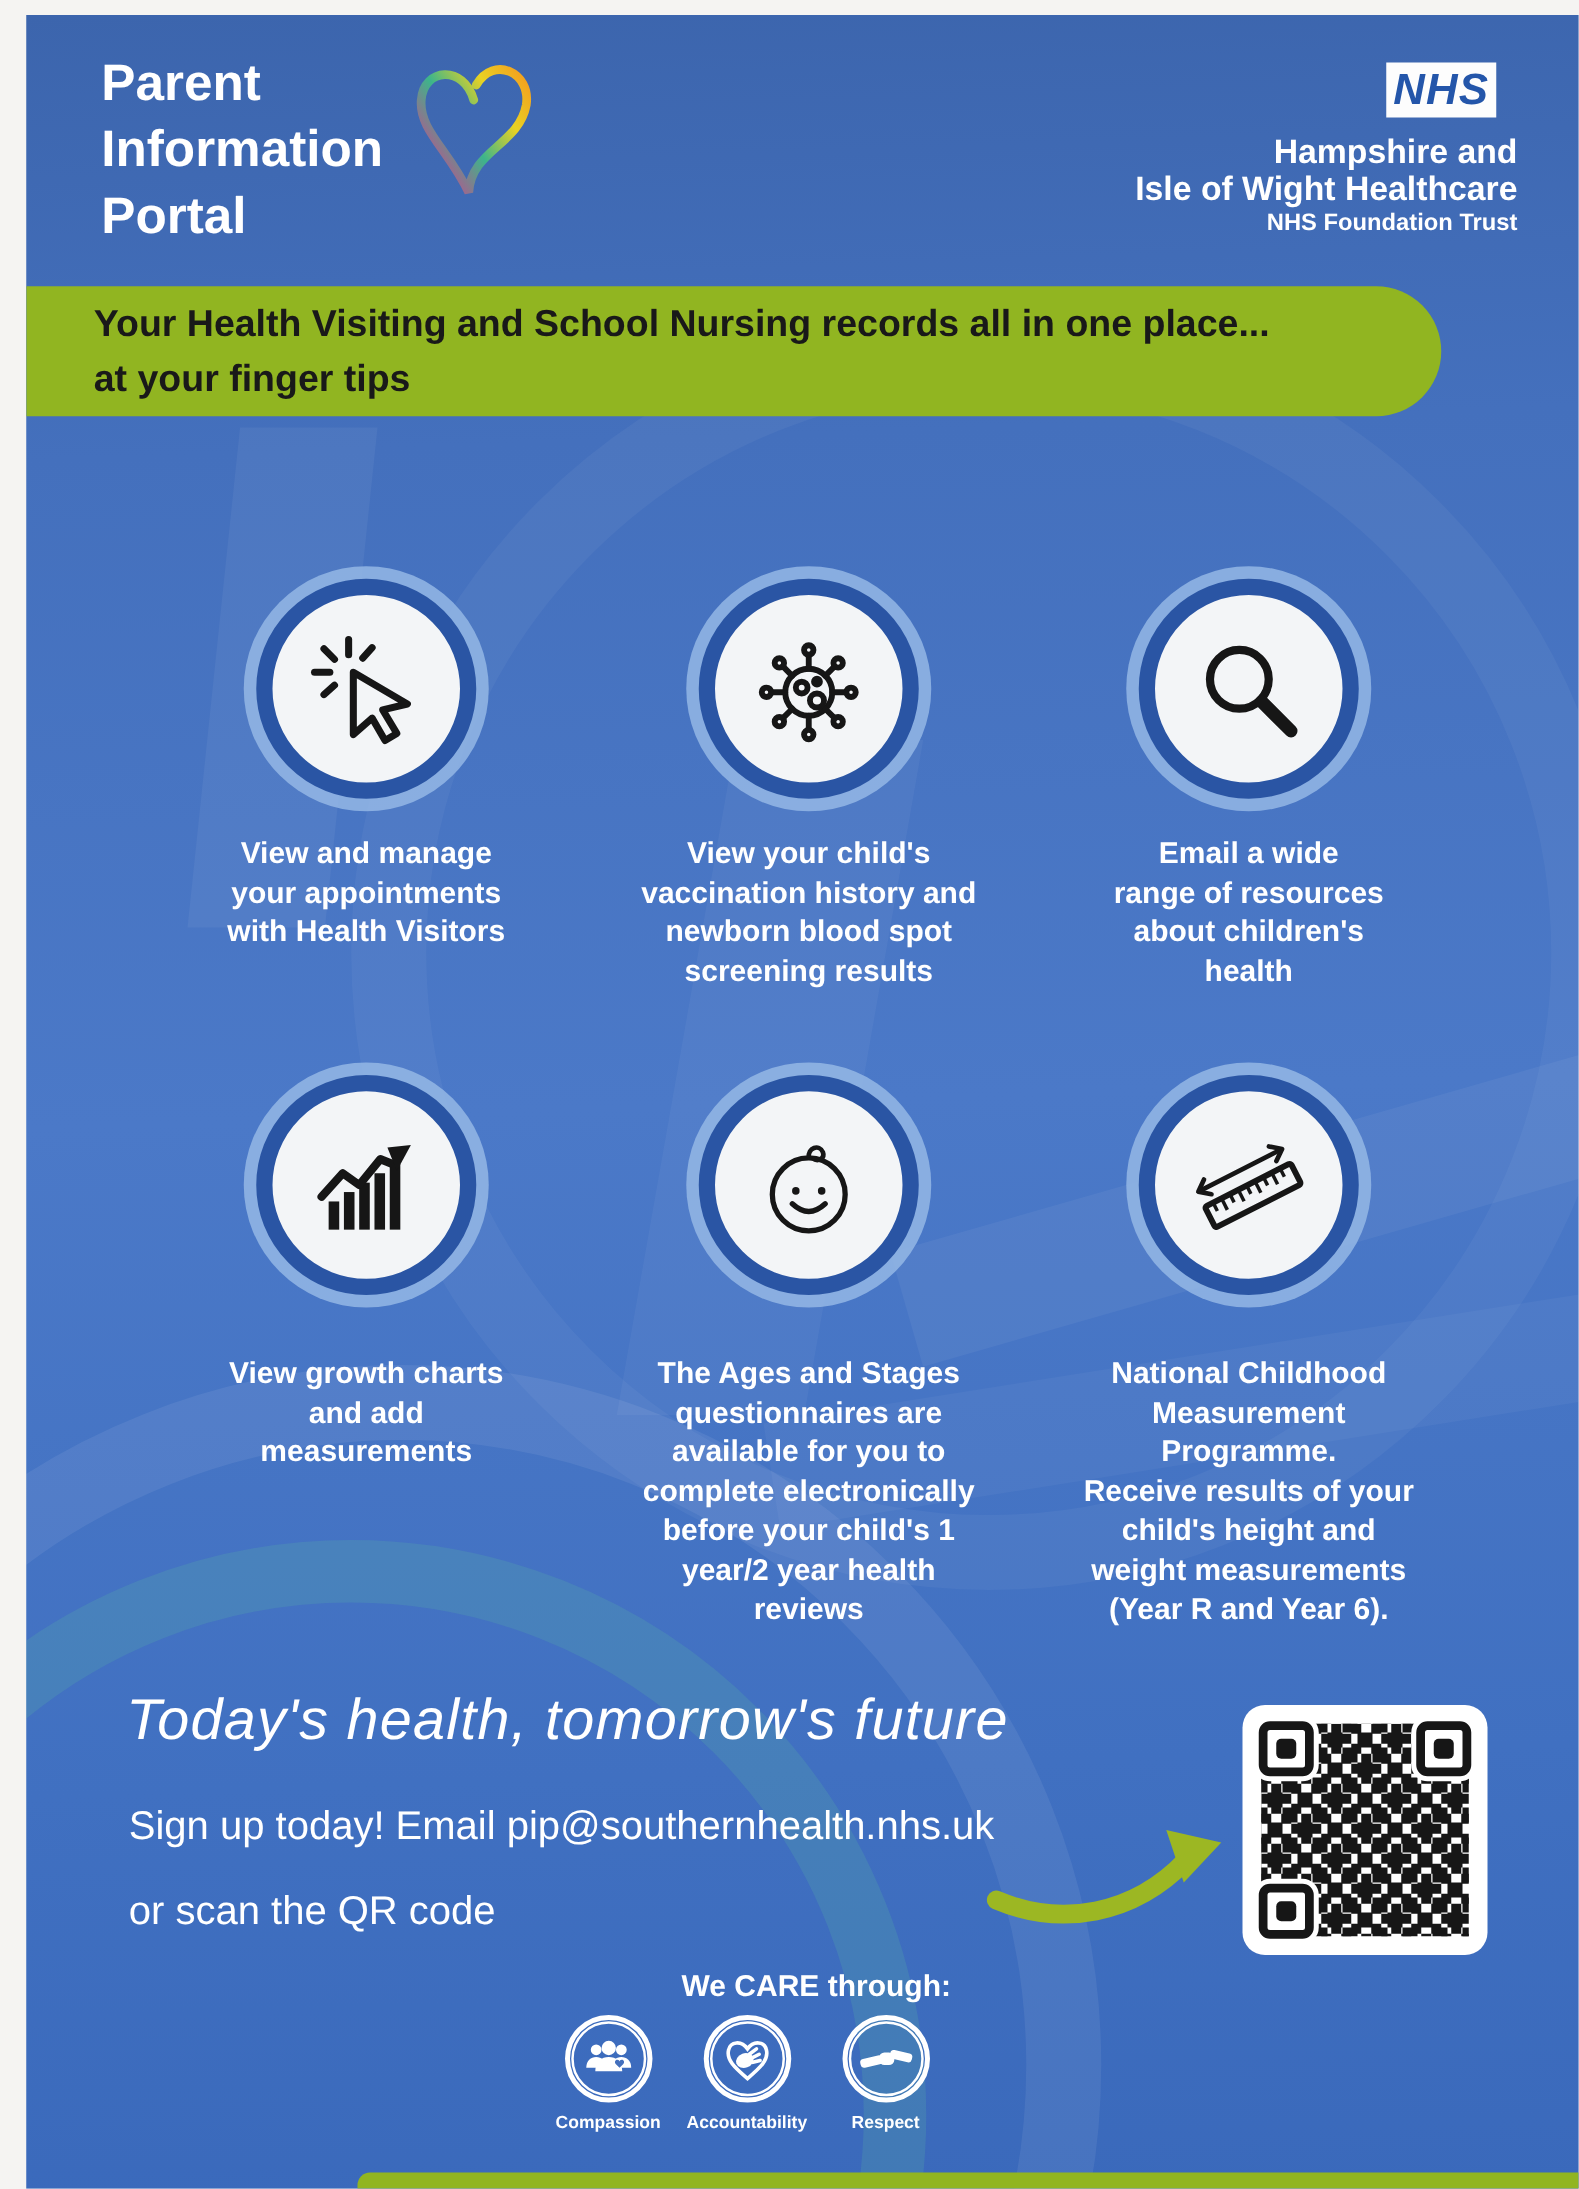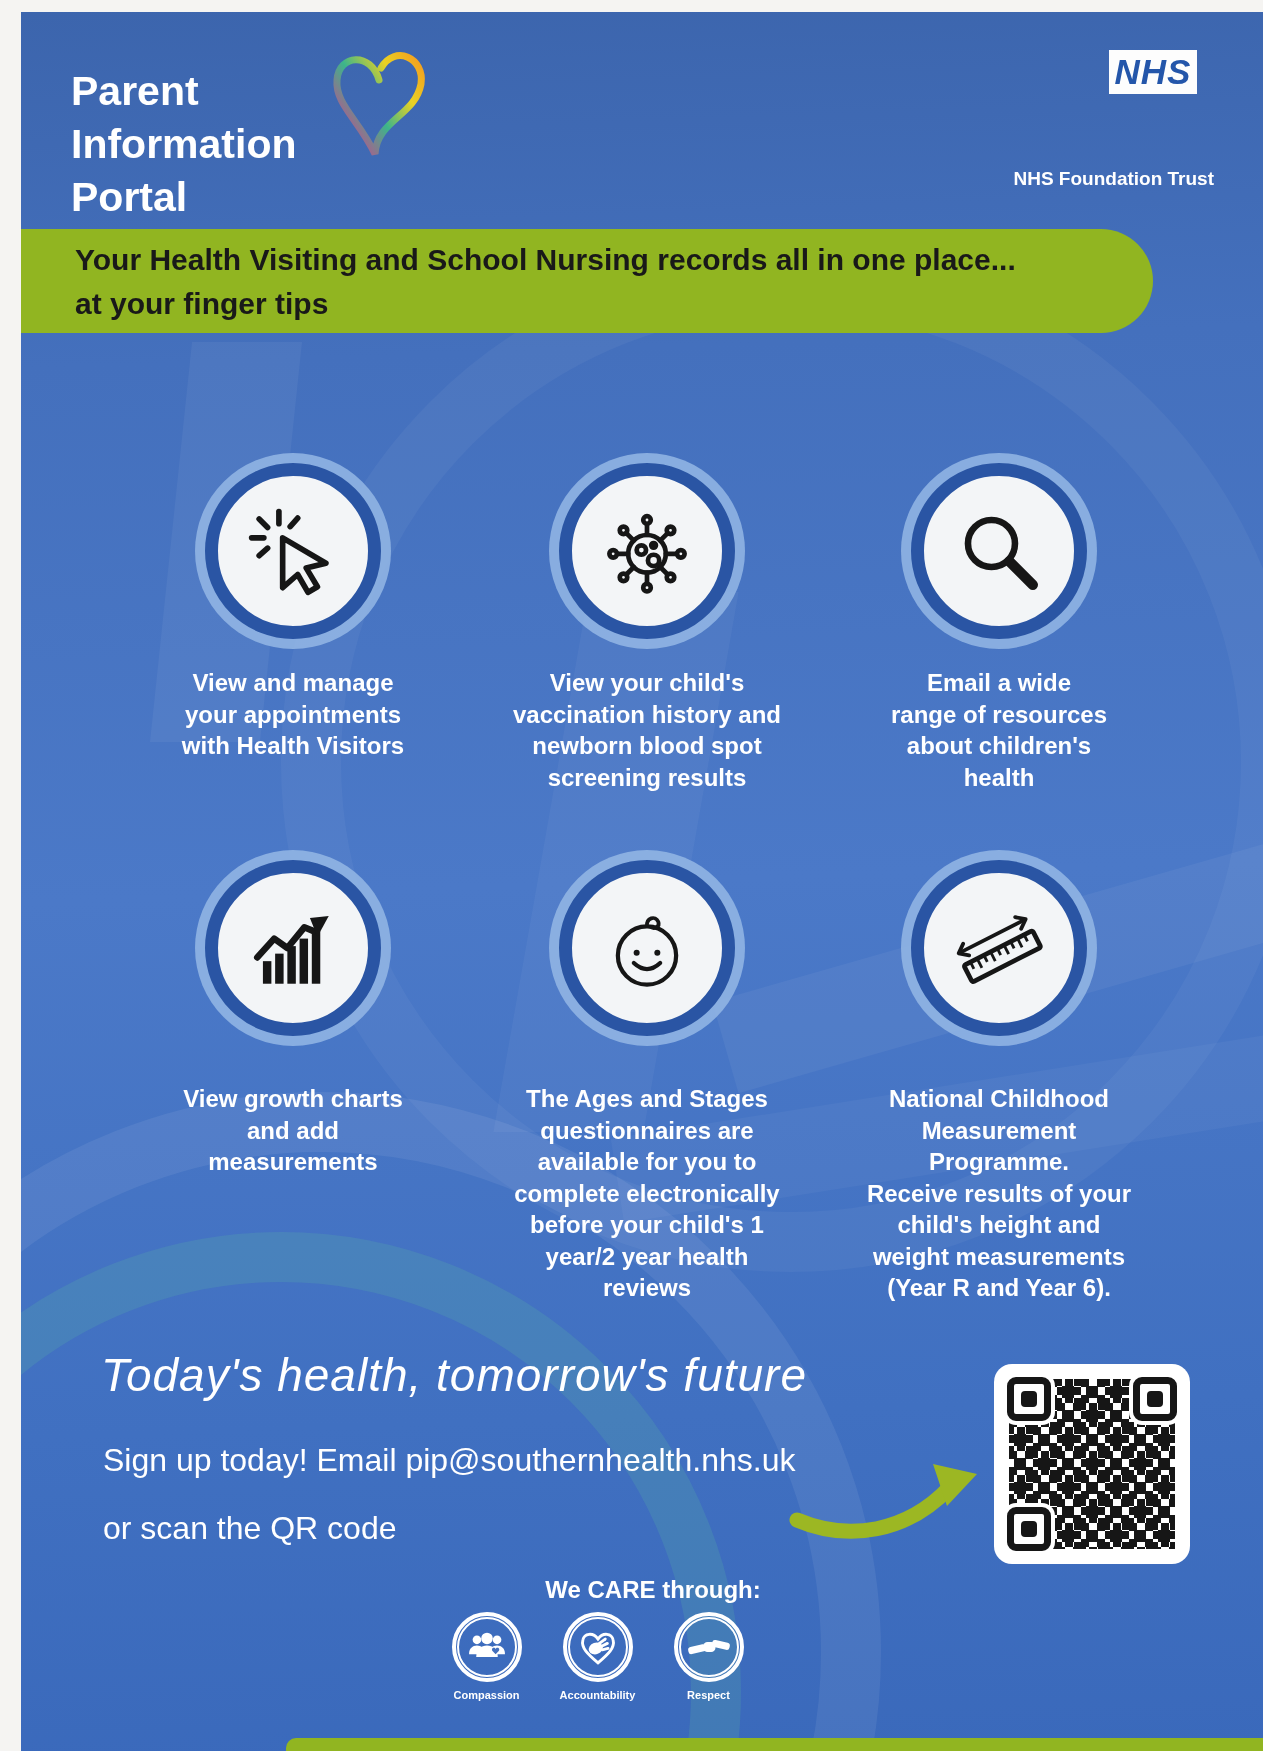--- a/index.html
+++ b/index.html
@@ -18,22 +18,22 @@
   .arc2{position:absolute;left:-200px;top:1220px;width:820px;height:820px;border-radius:50%;
         border:50px solid rgba(97,192,161,0.20);}
   .arc3{position:absolute;left:260px;top:240px;width:900px;height:900px;border-radius:50%;
         border:60px solid rgba(255,255,255,0.045);}
   .stripe1{position:absolute;left:150px;top:330px;width:110px;height:400px;background:rgba(255,255,255,0.05);transform:skewX(-6deg);}
   .stripe2{position:absolute;left:520px;top:580px;width:150px;height:540px;background:rgba(255,255,255,0.045);transform:skewX(-10deg);}
   .band1{position:absolute;right:-90px;top:900px;width:640px;height:95px;background:rgba(255,255,255,0.05);transform:rotate(-16deg);}
   .band2{position:absolute;right:-70px;top:1070px;width:720px;height:85px;background:rgba(255,255,255,0.04);transform:rotate(-9deg);}
 
   .title{
-    position:absolute;left:50px;top:28px;color:#fff;font-size:41px;font-weight:700;
-    line-height:53px;white-space:pre-line;margin-top:25px;
+    position:absolute;left:60px;top:28px;color:#fff;font-size:41px;font-weight:700;
+    line-height:53px;white-space:pre-line;
   }
   .heart{position:absolute;left:298px;top:24px;}
   .nhs-box{
     position:absolute;left:1088px;top:38px;width:88px;height:44px;background:#fdfdfd;
     color:#2456aa;display:flex;align-items:center;justify-content:center;
     font-size:35px;font-weight:700;font-style:italic;letter-spacing:1px;
   }
   .trust{
     position:absolute;right:49px;top:94px;text-align:right;color:#fff;
     font-size:27px;font-weight:700;line-height:30px;white-space:pre-line;
@@ -87,21 +87,21 @@
     position:absolute;left:432px;top:1564px;width:400px;text-align:center;color:#fff;
     font-size:24px;font-weight:700;
   }
   .values{position:absolute;left:413px;top:1600px;display:flex;gap:6px;}
   .vitem{width:105px;text-align:center;}
   .vcircle{
     width:62px;height:62px;border:4px solid #fff;border-radius:50%;margin:0 auto;
     display:flex;align-items:center;justify-content:center;position:relative;
   }
   .vcircle::before{content:"";position:absolute;inset:1px;border:2px solid #fff;border-radius:50%;}
-  .vlabel{margin-top:7px;color:#fff;font-size:11px;font-weight:700;}
+  .vlabel{margin-top:7px;color:#fff;font-size:14px;font-weight:700;}
   .bottom-strip{
     position:absolute;left:265px;right:0;bottom:0;height:13px;background:#91b521;
     border-radius:10px 0 0 0;
   }
 </style>
 </head>
 <body>
 
 <div id="poster">
 
@@ -123,20 +123,22 @@
         <stop offset="0" stop-color="#d23d90"></stop>
         <stop offset="0.4" stop-color="#3cb58b"></stop>
         <stop offset="0.7" stop-color="#e9d223"></stop>
         <stop offset="1" stop-color="#f49a1f"></stop>
       </linearGradient>
     </defs>
     <path d="M60 44 C52 16 20 18 18 44 C16 68 40 84 56 118 C58 84 96 80 102 48 C106 22 76 8 62 32" fill="none" stroke="url(#hg)" stroke-width="7" stroke-linecap="round"></path>
   </svg>
 
   <div class="nhs-box">NHS</div>
+  <div class="trust">Hampshire and
+Isle of Wight Healthcare</div>
   <div class="trust-sub">NHS Foundation Trust</div>
 
   <div class="banner">Your Health Visiting and School Nursing records all in one place...
 at your finger tips</div>
 
   <div class="card c1 r1">
     <div class="fcircle">
       <svg width="94" height="94" viewBox="0 0 100 100">
         <g stroke="#161616" stroke-width="6" stroke-linecap="round">
           <line x1="35" y1="8" x2="35" y2="21"></line>

